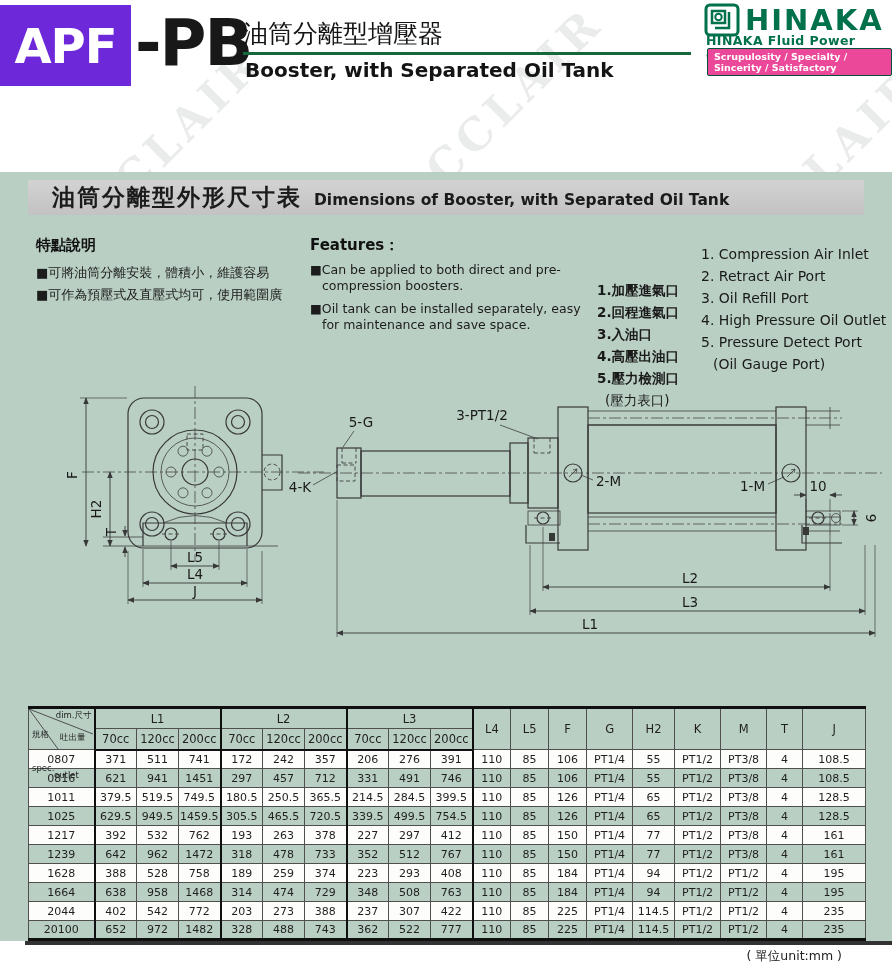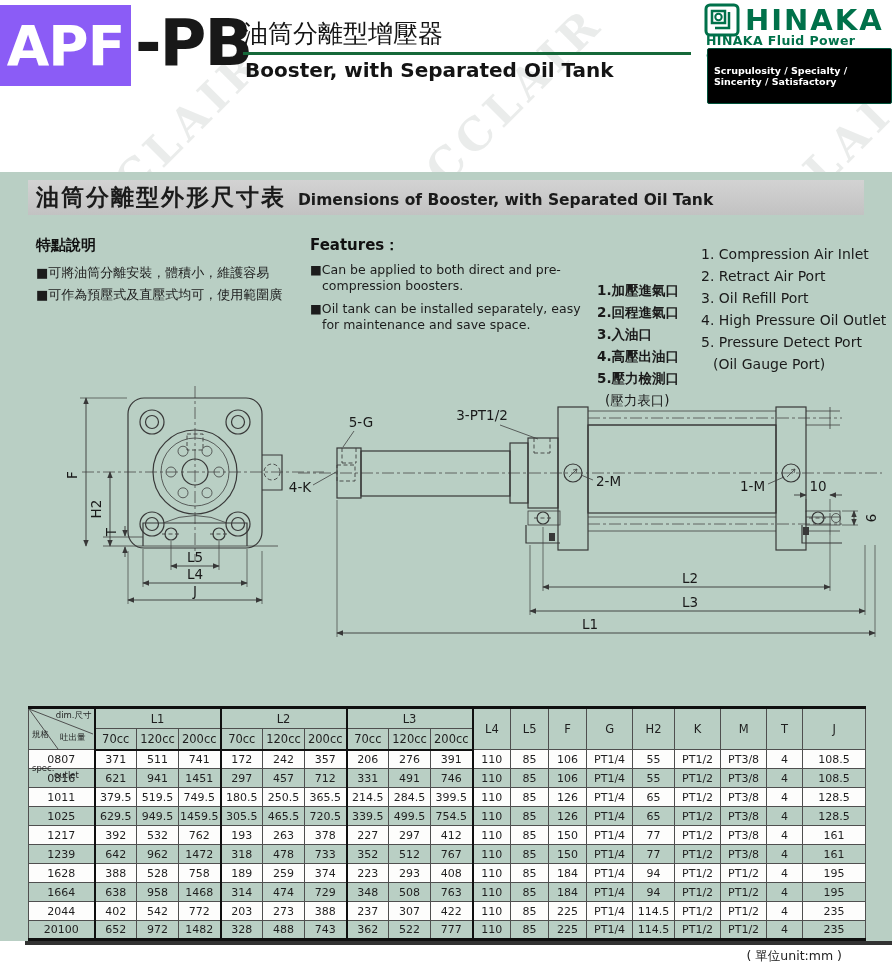--- a/index.html
+++ b/index.html
@@ -6,45 +6,45 @@
   html,body { background:#ffffff; }
   body { font-family:"DejaVu Sans","Liberation Sans",sans-serif; color:#1a1a1a; }
   #page { position:relative; width:892px; height:963px; background:#fff; overflow:hidden; }
 
   
   .wm { position:absolute; font-size:44px; font-weight:bold; letter-spacing:6px;
         color:rgba(125,138,133,0.16); transform:rotate(-45deg); z-index:0; pointer-events:none;
         font-family:"DejaVu Serif","Liberation Serif",serif; }
 
   
-  .apf-box { position:absolute; left:0; top:5px; width:131px; height:81px; background:#8b5cf6;
-             color:#fff; font-size:55px; font-weight:bold; display:flex; align-items:center;
+  .apf-box { position:absolute; left:0; top:5px; width:131px; height:81px; background:#6d28d9;
+             color:#fff; font-size:48px; font-weight:bold; display:flex; align-items:center;
              justify-content:center; z-index:2; letter-spacing:-1px; }
   .pb { position:absolute; left:135px; top:6px; font-size:64px; font-weight:bold; color:#181818;
         letter-spacing:-2px; z-index:2; }
   .title-zh { position:absolute; left:243px; top:17px; font-size:25px; color:#141414; z-index:2; }
   .hdr-divider { position:absolute; left:243px; top:52px; width:448px; height:3px; background:#156839; z-index:2; }
   .title-en { position:absolute; left:245px; top:58px; font-size:20px; font-weight:bold; color:#141414; z-index:2; }
 
   .logo-row { position:absolute; left:704px; top:3px; display:flex; align-items:flex-start; gap:5px; z-index:2; }
   .brand-name { font-size:29px; font-weight:bold; color:#00714a; letter-spacing:2px; }
   .company { position:absolute; left:706px; top:33px; font-size:12.5px; font-weight:bold;
              color:#00714a; letter-spacing:0.4px; z-index:2; }
-  .badge { position:absolute; left:707px; top:48px; background:#000000; color:#fff; font-size:9.5px;
-           font-weight:bold; padding:16px 6px; border-radius:2px; border:1px solid #00523a; z-index:2; }
+  .badge { position:absolute; left:707px; top:48px; background:#ec4899; color:#fff; font-size:9.5px;
+           font-weight:bold; padding:2px 6px; border-radius:2px; border:1px solid #00523a; z-index:2; }
 
   
   .content-bg { position:absolute; left:0; top:172px; width:892px; height:769px; background:#b9cfc4; z-index:1; }
   .bottom-bar { position:absolute; left:25px; top:941px; width:867px; height:4px; background:#323232; z-index:2; }
   .unit-note { position:absolute; left:28px; top:948px; width:836px; text-align:right; padding-right:22px;
                font-size:12.5px; color:#222; z-index:2; }
 
   .section-bar { position:absolute; left:28px; top:180px; width:836px; height:35px;
                  background:linear-gradient(180deg,#d3d3d3,#c2c2c2); display:flex; align-items:center;
-                 padding-left:8px; z-index:2; }
+                 padding-left:24px; z-index:2; }
   .section-zh { font-size:23px; font-weight:bold; color:#1b1b1b; letter-spacing:2px; }
   .section-en { font-size:15.5px; font-weight:bold; color:#1b1b1b; margin-left:12px; padding-top:4px; }
 
   
   .feat-zh { position:absolute; left:36px; top:236px; width:268px; z-index:2; }
   .feat-en { position:absolute; left:310px; top:236px; width:282px; z-index:2; }
   .feat-heading { font-size:15px; font-weight:bold; margin-bottom:7px; color:#111; }
   .feat-zh .item { font-size:13px; line-height:22px; color:#1c1c1c; }
   .feat-en .item { font-size:12.5px; line-height:16px; color:#1c1c1c; margin-bottom:7px;
                    text-indent:-12px; padding-left:12px; }

